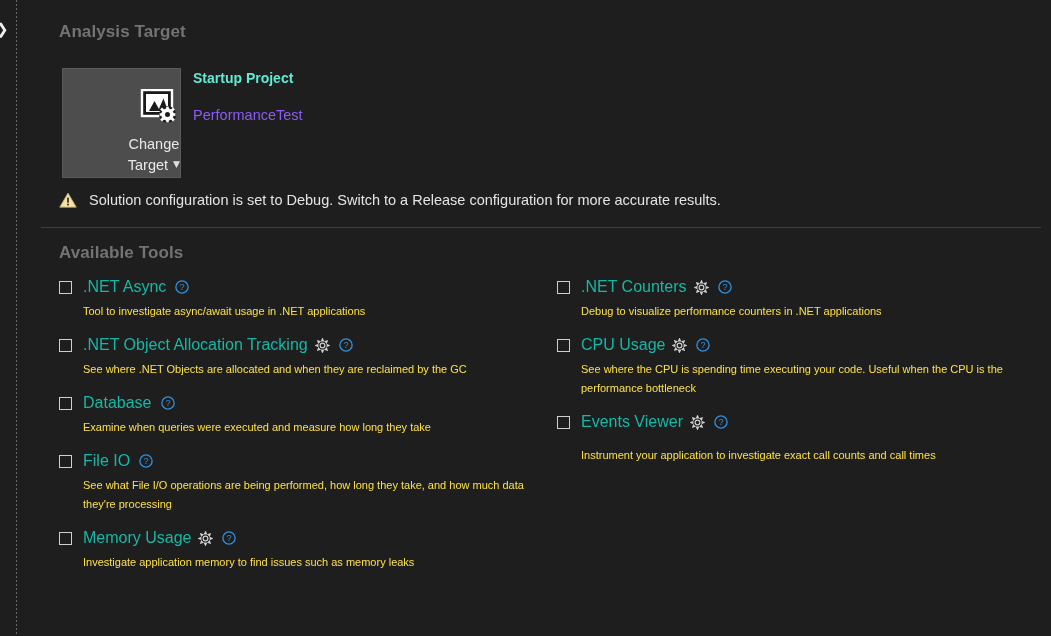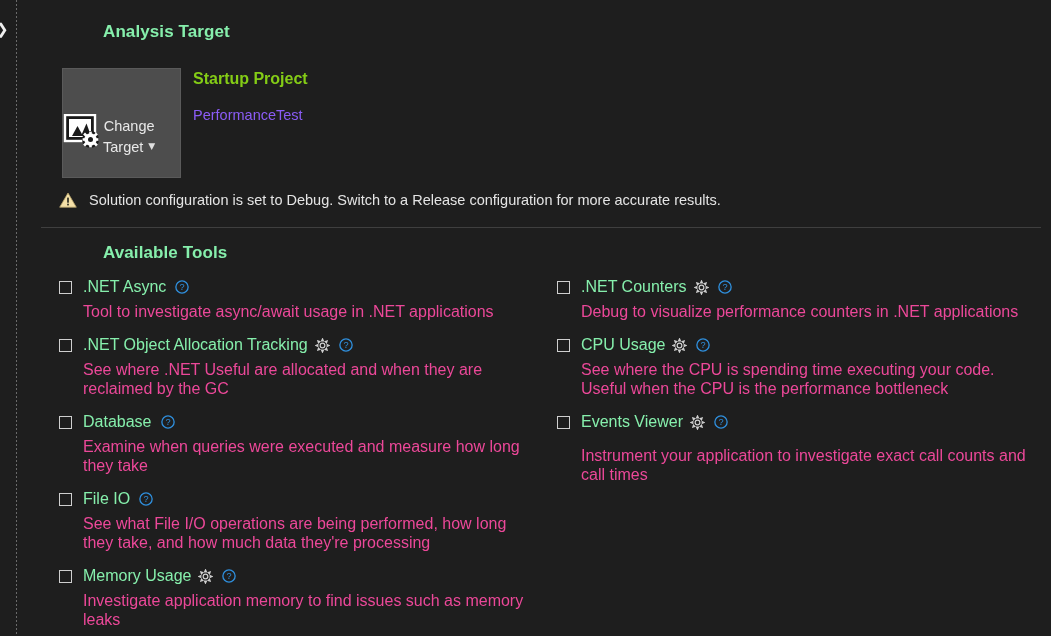--- a/index.html
+++ b/index.html
@@ -48,23 +48,22 @@
     position: absolute;
     left: 17px; top: 0;
     width: 1034px; height: 636px;
     background: #1e1e1e;
   }
 
   .section-title {
     position: absolute;
     font-size: 17px;
     font-weight: bold;
-    color: #86efac;
+    color: #737373;
     letter-spacing: .1px;
-    margin-left: 44px;
   }
   #analysis-target-title { left: 42px; top: 22px; }
   #available-tools-title { left: 42px; top: 243px; }
 
   #section-divider {
     position: absolute;
     left: 24px; top: 227px;
     width: 1000px; height: 1px;
     background: #3f3f3f;
   }
@@ -72,22 +71,22 @@
   
   #change-target-button {
     position: absolute;
     left: 45px; top: 68px;
     width: 119px; height: 110px;
     background: #4d4d4d;
     border: 1px solid #5a5a5a;
     box-sizing: border-box;
     cursor: pointer;
     display: flex;
-    flex-direction: row;
-    align-items: center;
+    flex-direction: column;
+    align-items: flex-end;
     padding-top: 20px;
   }
   #change-target-icon { width: 40px; height: 38px; display:block; }
   #change-target-labels {
     margin-top: 7px;
     text-align: center;
     font-size: 14.5px;
     color: #e8e8e8;
     line-height: 20px;
   }
@@ -100,23 +99,23 @@
     color: #e0e0e0;
     font-size: 9px;
     vertical-align: 3px;
     font-family: "DejaVu Sans", sans-serif;
   }
 
   
   #startup-project-heading {
     position: absolute;
     left: 176px; top: 70px;
-    font-size: 16px;
+    font-size: 14px;
     font-weight: bold;
-    color: #84cc16;
+    color: #5eead4;
   }
   #startup-project-name {
     position: absolute;
     left: 176px; top: 107px;
     font-size: 14.5px;
     color: #8b5cf6;
   }
 
   
   #config-warning {
@@ -158,42 +157,42 @@
     width: 13px; height: 13px;
     border: 1px solid #cfcfcf;
     background: #1e1e1e;
     box-sizing: border-box;
     flex: 0 0 auto;
     margin-right: 11px;
     cursor: pointer;
   }
   .tool-name {
     font-size: 16px;
-    color: #86efac;
+    color: #14b8a6;
     white-space: nowrap;
   }
   .gear-icon {
     margin-left: 7px;
     width: 15px; height: 15px;
     flex: 0 0 auto;
     display: block;
     cursor: pointer;
   }
   .help-icon {
     margin-left: 9px;
     width: 14px; height: 14px;
     flex: 0 0 auto;
     display: block;
     cursor: pointer;
   }
   .tool-desc {
     margin: 4px 0 0 24px;
-    font-size: 16px;
+    font-size: 11px;
     line-height: 19px;
-    color: #ec4899;
+    color: #fde047;
     max-width: 470px;
   }
   .tool-item { margin-bottom: 13px; }
 </style>
 </head>
 <body>
 
 <div id="left-rail">
   <div id="expand-chevron">❯</div>
   <div id="rail-dotted-border"></div>
@@ -275,21 +274,21 @@
                 <path d="M13.02 13.02 L10.8 12.3 L12.3 10.8 Z"></path>
                 <path d="M13.02 2.98 L12.3 5.2 L10.8 3.7 Z"></path>
                 <path d="M2.98 13.02 L3.7 10.8 L5.2 12.3 Z"></path>
               </g>
             </svg>
             <svg class="help-icon" viewBox="0 0 16 16" xmlns="http://www.w3.org/2000/svg">
               <circle cx="8" cy="8" r="7" fill="none" stroke="#2f8fdd" stroke-width="1.5"></circle>
               <text x="8" y="11.8" font-size="10.5" font-family="Liberation Sans, sans-serif" fill="#2f8fdd" text-anchor="middle">?</text>
             </svg>
           </div>
-          <div class="tool-desc">See where .NET Useful are allocated and when they are reclaimed by the GC</div>
+          <div class="tool-desc">See where .NET Objects are allocated and when they are reclaimed by the GC</div>
         </div>
         <div class="tool-item">
           <div class="tool-header">
             <div class="tool-checkbox"></div>
             <span class="tool-name">Database</span>
             <svg class="help-icon" viewBox="0 0 16 16" xmlns="http://www.w3.org/2000/svg">
               <circle cx="8" cy="8" r="7" fill="none" stroke="#2f8fdd" stroke-width="1.5"></circle>
               <text x="8" y="11.8" font-size="10.5" font-family="Liberation Sans, sans-serif" fill="#2f8fdd" text-anchor="middle">?</text>
             </svg>
           </div>

